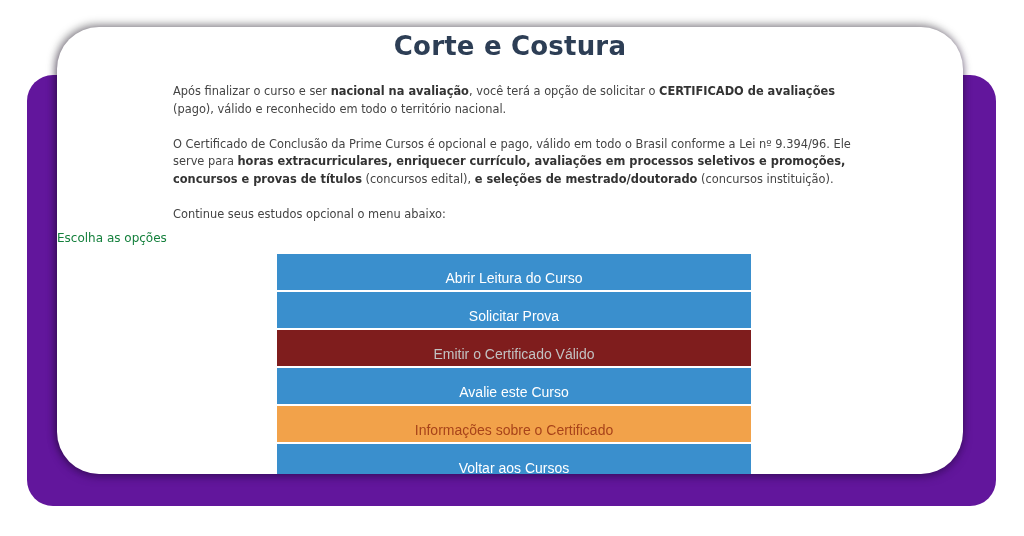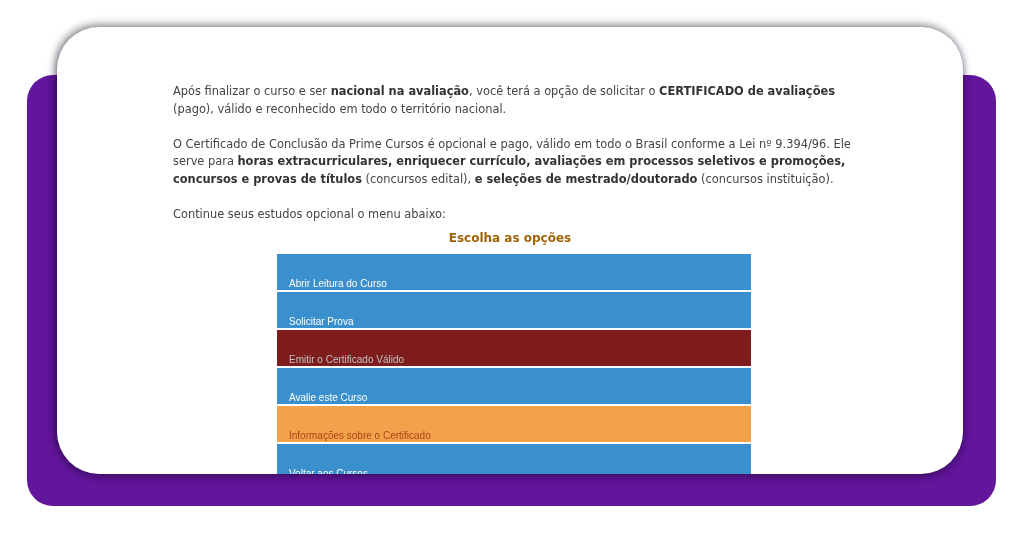--- a/index.html
+++ b/index.html
@@ -58,54 +58,54 @@
       margin: 0 0 17.5px 0;
     }
     .content b {
       color: #333333;
     }
     .options-title {
       position: absolute;
       left: 0;
       top: 204px;
       width: 100%;
-      text-align: center;
       font-size: 12px;
-      font-weight: bold;
-      color: #a16207;
+      font-weight: normal;
+      color: #15803d;
     }
     .menu {
       position: absolute;
       left: 220px;
       top: 227px;
       width: 474px;
     }
     .menu-btn {
       display: block;
       width: 100%;
       height: 36px;
       line-height: 36px;
       margin-bottom: 2px;
-      text-align: left;
-      font-size: 10px;
+      text-align: center;
+      font-size: 14px;
       border: none;
-      padding: 12px;
+      padding: 6px;
       cursor: pointer;
       box-sizing: border-box;
     }
     .btn-blue { background: #3a8fcd; color: #ffffff; }
     .btn-disabled { background: #7f1d1d; color: #c2c2c2; cursor: default; }
     .btn-orange { background: #f2a24a; color: #a8431a; }
   </style>
 </head>
 <body>
 
 <div class="purple-panel"></div>
 
 <div class="card">
+  <h1 class="title" style="margin:0;">Corte e Costura</h1>
 
   <div class="content">
     <p>
       <span>Após finalizar o curso e ser </span><b>nacional na avaliação</b><span>, você terá a opção de solicitar o </span><b>CERTIFICADO de avaliações</b><span> (pago), válido e reconhecido em todo o território nacional.</span>
     </p>
     <p>
       <span>O Certificado de Conclusão da Prime Cursos é opcional e pago, válido em todo o Brasil conforme a Lei nº 9.394/96. Ele serve para </span><b>horas extracurriculares, enriquecer currículo, avaliações em processos seletivos e promoções, concursos e provas de títulos</b><span> (concursos edital), </span><b>e seleções de mestrado/doutorado</b><span> (concursos instituição).</span>
     </p>
     <p>Continue seus estudos opcional o menu abaixo:</p>
   </div>

